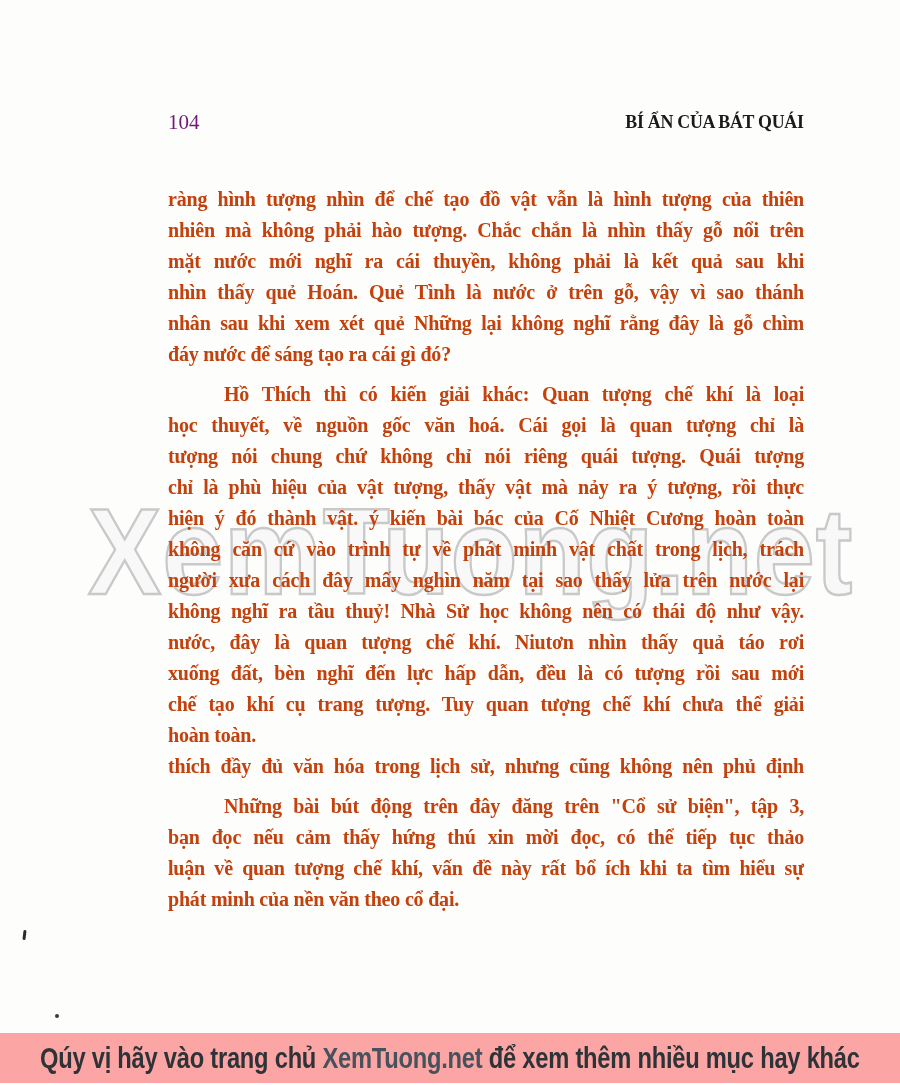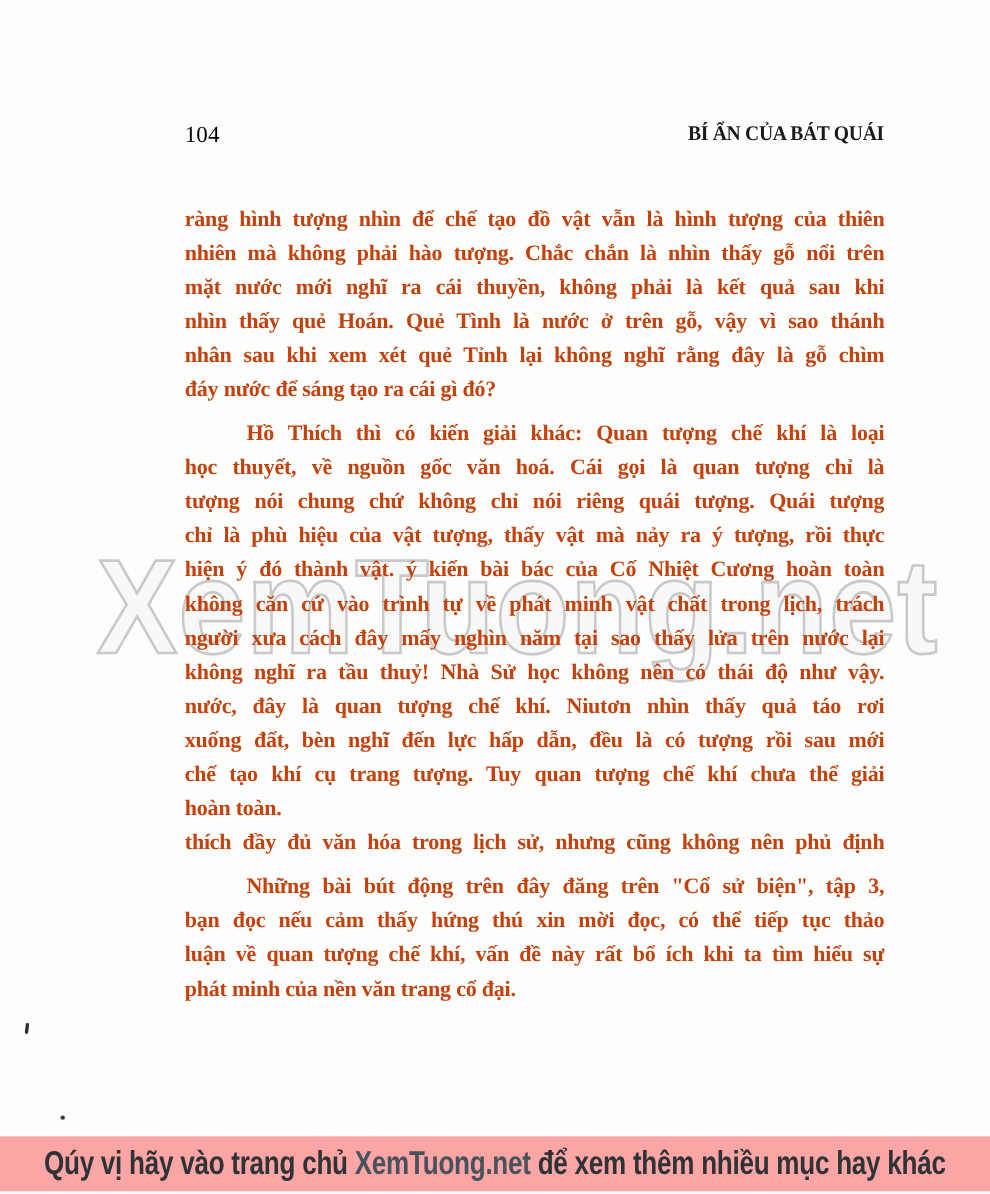--- a/index.html
+++ b/index.html
@@ -10,21 +10,21 @@
     overflow:hidden;
     font-family:"Liberation Serif", serif;
     color:#161616;
   }
   
   .runhead{
     position:absolute;left:168px;top:110px;width:636px;
     display:flex;justify-content:space-between;align-items:flex-start;
   }
   .pagenum{
-    font-size:21px;line-height:24px;color:#000000;
+    font-size:21px;line-height:24px;color:#701a75;
     font-family:"Liberation Serif",serif;
   }
   .runtitle{
     font-size:19px;line-height:24px;font-weight:bold;color:#1a1a1a;
     font-family:"Liberation Serif",serif;
     letter-spacing:-0.3px;
     transform:scaleX(0.94);transform-origin:right center;
     white-space:nowrap;
   }
   
@@ -99,21 +99,21 @@
     <span>XemTuong.net</span>
   </div>
 
   <div class="bodytext">
 
     <div class="para">
       <div class="pline">ràng hình tượng nhìn để chế tạo đồ vật vẫn là hình tượng của thiên</div>
       <div class="pline">nhiên mà không phải hào tượng. Chắc chắn là nhìn thấy gỗ nổi trên</div>
       <div class="pline">mặt nước mới nghĩ ra cái thuyền, không phải là kết quả sau khi</div>
       <div class="pline">nhìn thấy quẻ Hoán. Quẻ Tình là nước ở trên gỗ, vậy vì sao thánh</div>
-      <div class="pline">nhân sau khi xem xét quẻ Tỉnh lại không nghĩ rằng đây là gỗ chìm</div>
+      <div class="pline">nhân sau khi xem xét quẻ Những lại không nghĩ rằng đây là gỗ chìm</div>
       <div class="pline lastline">đáy nước để sáng tạo ra cái gì đó?</div>
     </div>
 
     <div class="para">
       <div class="pline first">Hồ Thích thì có kiến giải khác: Quan tượng chế khí là loại</div>
       <div class="pline">học thuyết, về nguồn gốc văn hoá. Cái gọi là quan tượng chỉ là</div>
       <div class="pline">tượng nói chung chứ không chỉ nói riêng quái tượng. Quái tượng</div>
       <div class="pline">chỉ là phù hiệu của vật tượng, thấy vật mà nảy ra ý tượng, rồi thực</div>
       <div class="pline">hiện ý đó thành vật. ý kiến bài bác của Cố Nhiệt Cương hoàn toàn</div>
       <div class="pline">không căn cứ vào trình tự về phát minh vật chất trong lịch, trách</div>
@@ -123,21 +123,21 @@
       <div class="pline">xuống đất, bèn nghĩ đến lực hấp dẫn, đều là có tượng rồi sau mới</div>
       <div class="pline">chế tạo khí cụ trang tượng. Tuy quan tượng chế khí chưa thể giải</div>
       <div class="pline lastline">hoàn toàn.</div>
       <div class="pline">thích đầy đủ văn hóa trong lịch sử, nhưng cũng không nên phủ định</div>
     </div>
 
     <div class="para">
       <div class="pline first">Những bài bút động trên đây đăng trên "Cổ sử biện", tập 3,</div>
       <div class="pline">bạn đọc nếu cảm thấy hứng thú xin mời đọc, có thể tiếp tục thảo</div>
       <div class="pline">luận về quan tượng chế khí, vấn đề này rất bổ ích khi ta tìm hiểu sự</div>
-      <div class="pline lastline">phát minh của nền văn trang cổ đại.</div>
+      <div class="pline lastline">phát minh của nền văn theo cổ đại.</div>
     </div>
 
   </div>
 
   <div class="mark-tick"></div>
   <div class="mark-dot"></div>
 
   <div class="footer">
     <span class="footer-line"><span>Qúy vị hãy vào trang chủ </span><span class="footer-brand">XemTuong.net</span><span> để xem thêm nhiều mục hay khác</span></span>
   </div>

